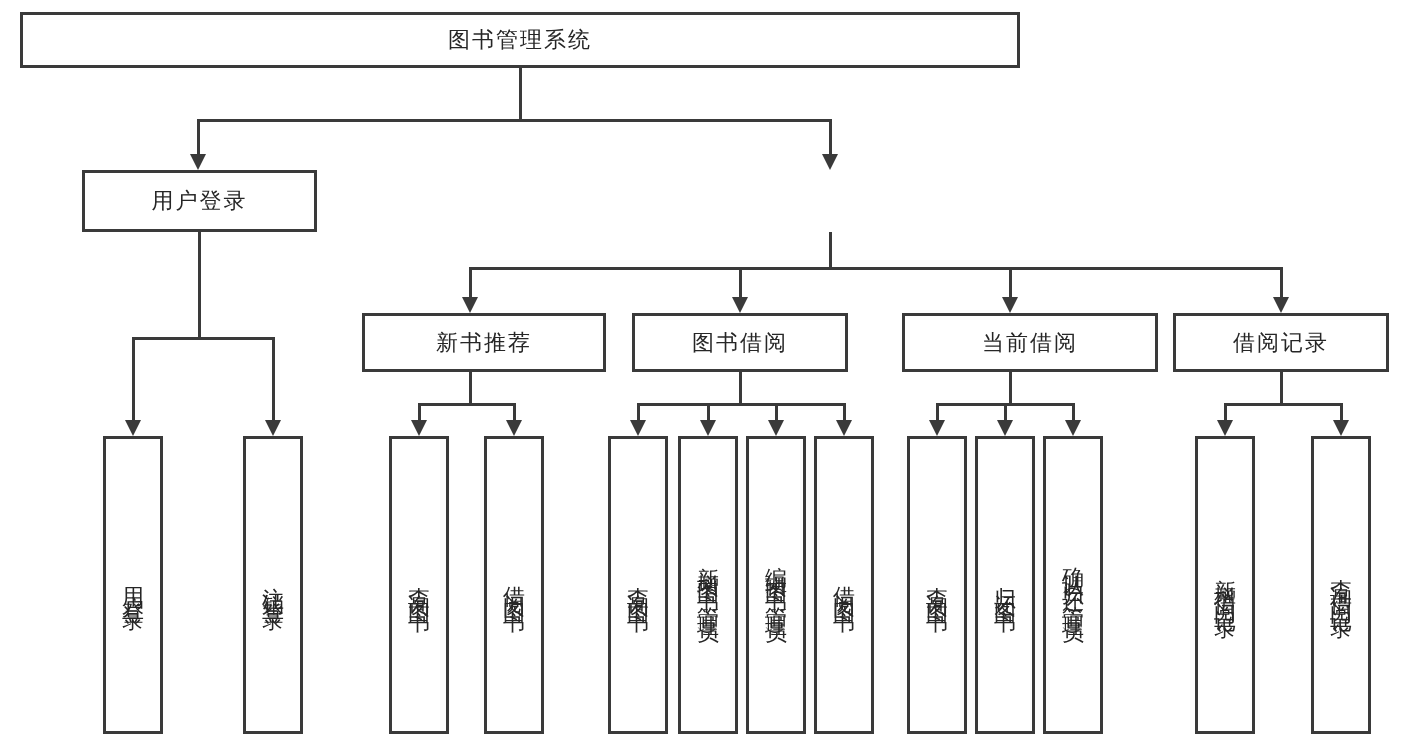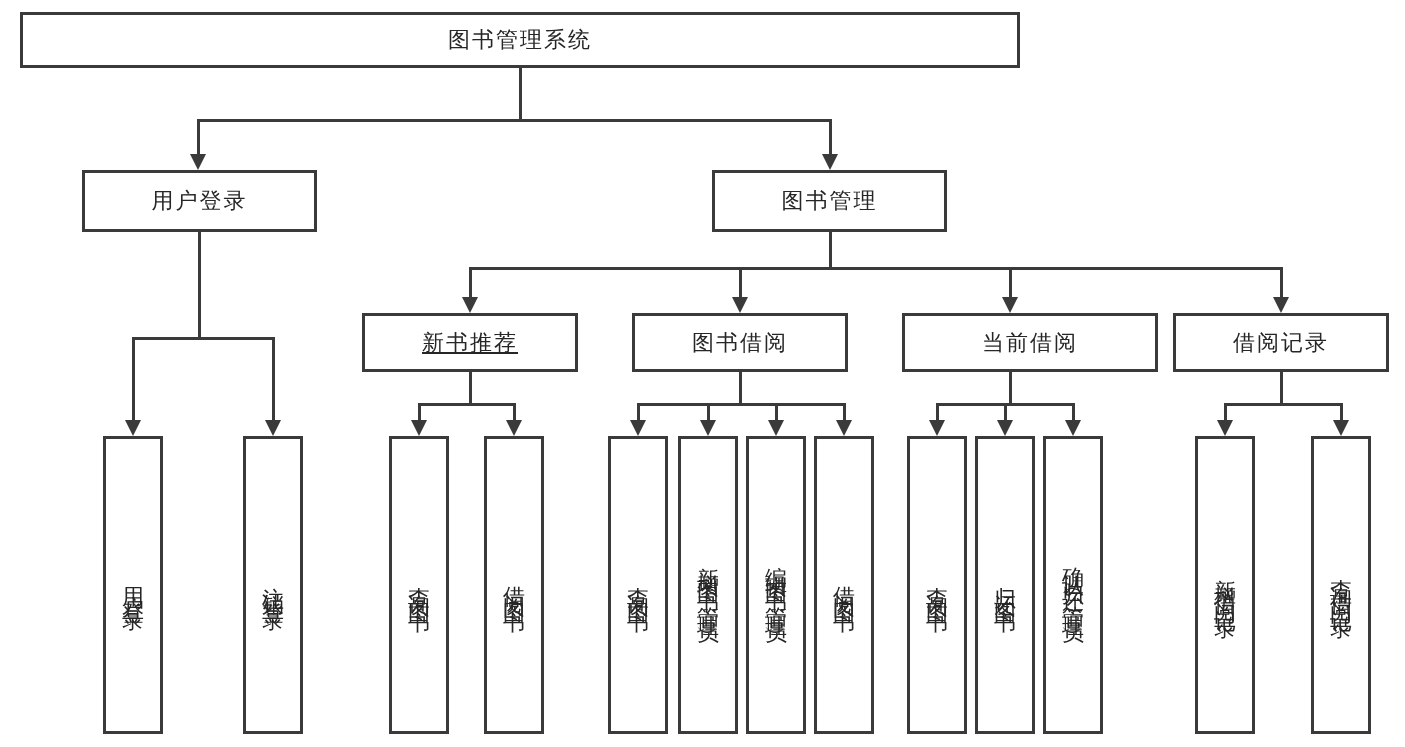--- a/index.html
+++ b/index.html
@@ -63,25 +63,22 @@
 
 <div class="stage" id="stage">
 
   <div class="box" style="left:20px;top:12px;width:1000px;height:56px;">
     <span>图书管理系统</span>
   </div>
 
   <div class="box" style="left:82px;top:170px;width:235px;height:62px;">
     <span>用户登录</span>
   </div>
-  <div class="box" style="left:712px;top:170px;width:235px;height:62px;">
-    <span>图书管理</span>
-  </div>
 
-  <div class="box" style="left:362px;top:313px;width:216px;height:59px;text-decoration:underline;">
+  <div class="box" style="left:362px;top:313px;width:244px;height:59px;">
     <span>新书推荐</span>
   </div>
   <div class="box" style="left:632px;top:313px;width:216px;height:59px;">
     <span>图书借阅</span>
   </div>
   <div class="box" style="left:902px;top:313px;width:256px;height:59px;">
     <span>当前借阅</span>
   </div>
   <div class="box" style="left:1173px;top:313px;width:216px;height:59px;">
     <span>借阅记录</span>

